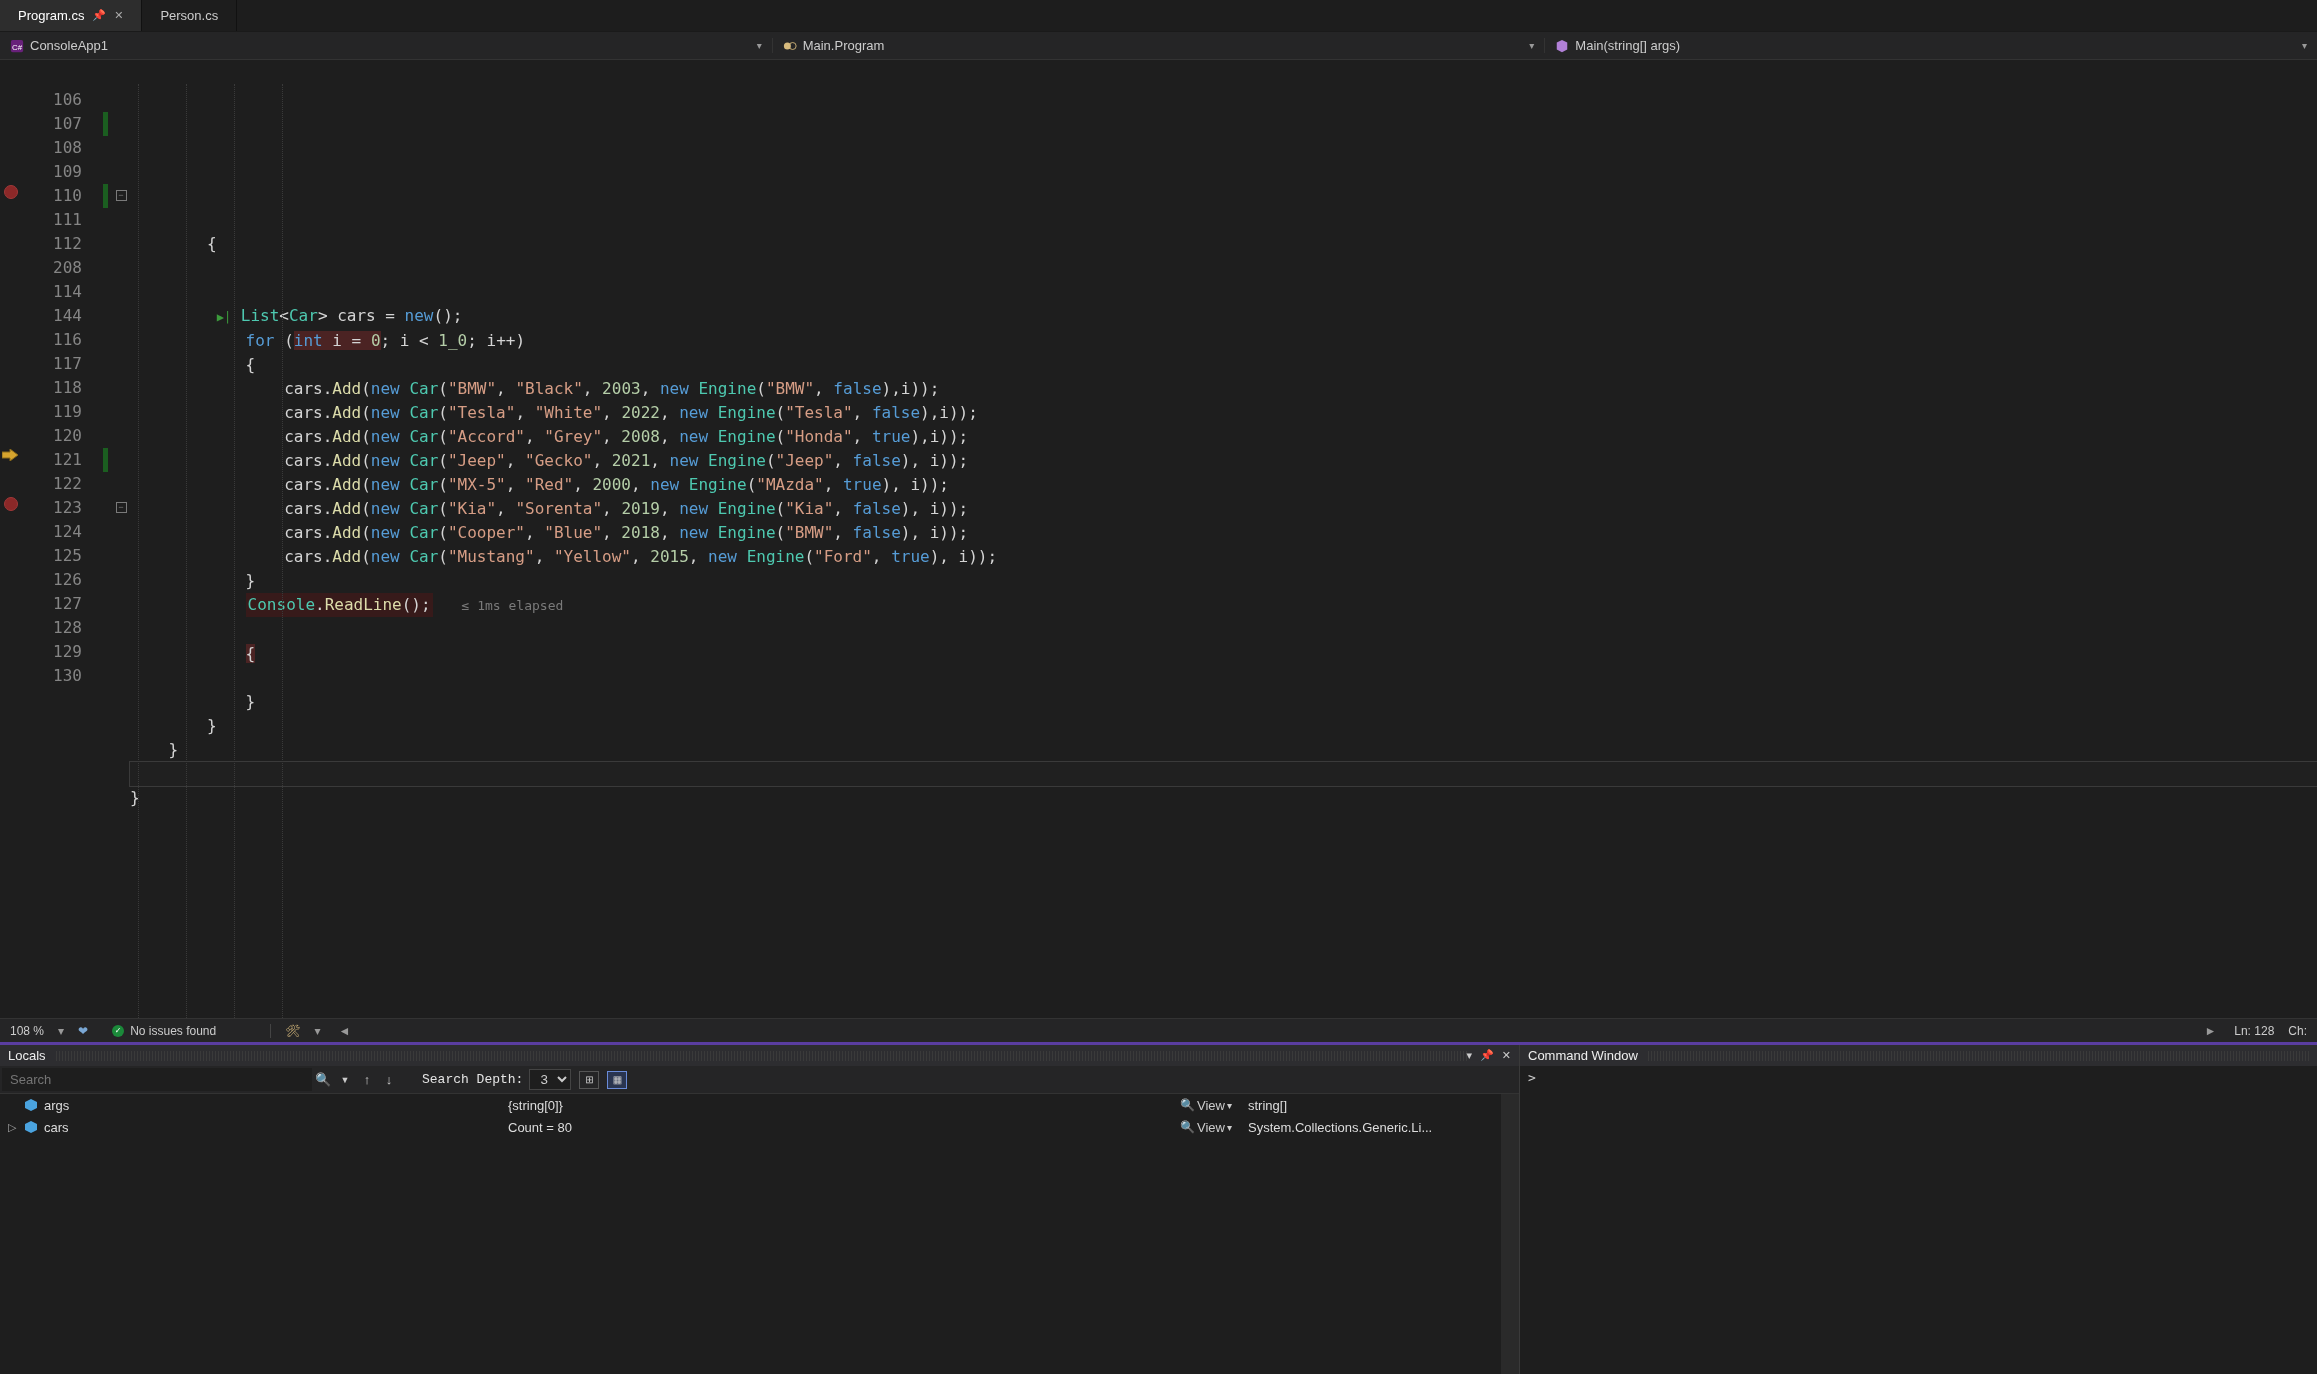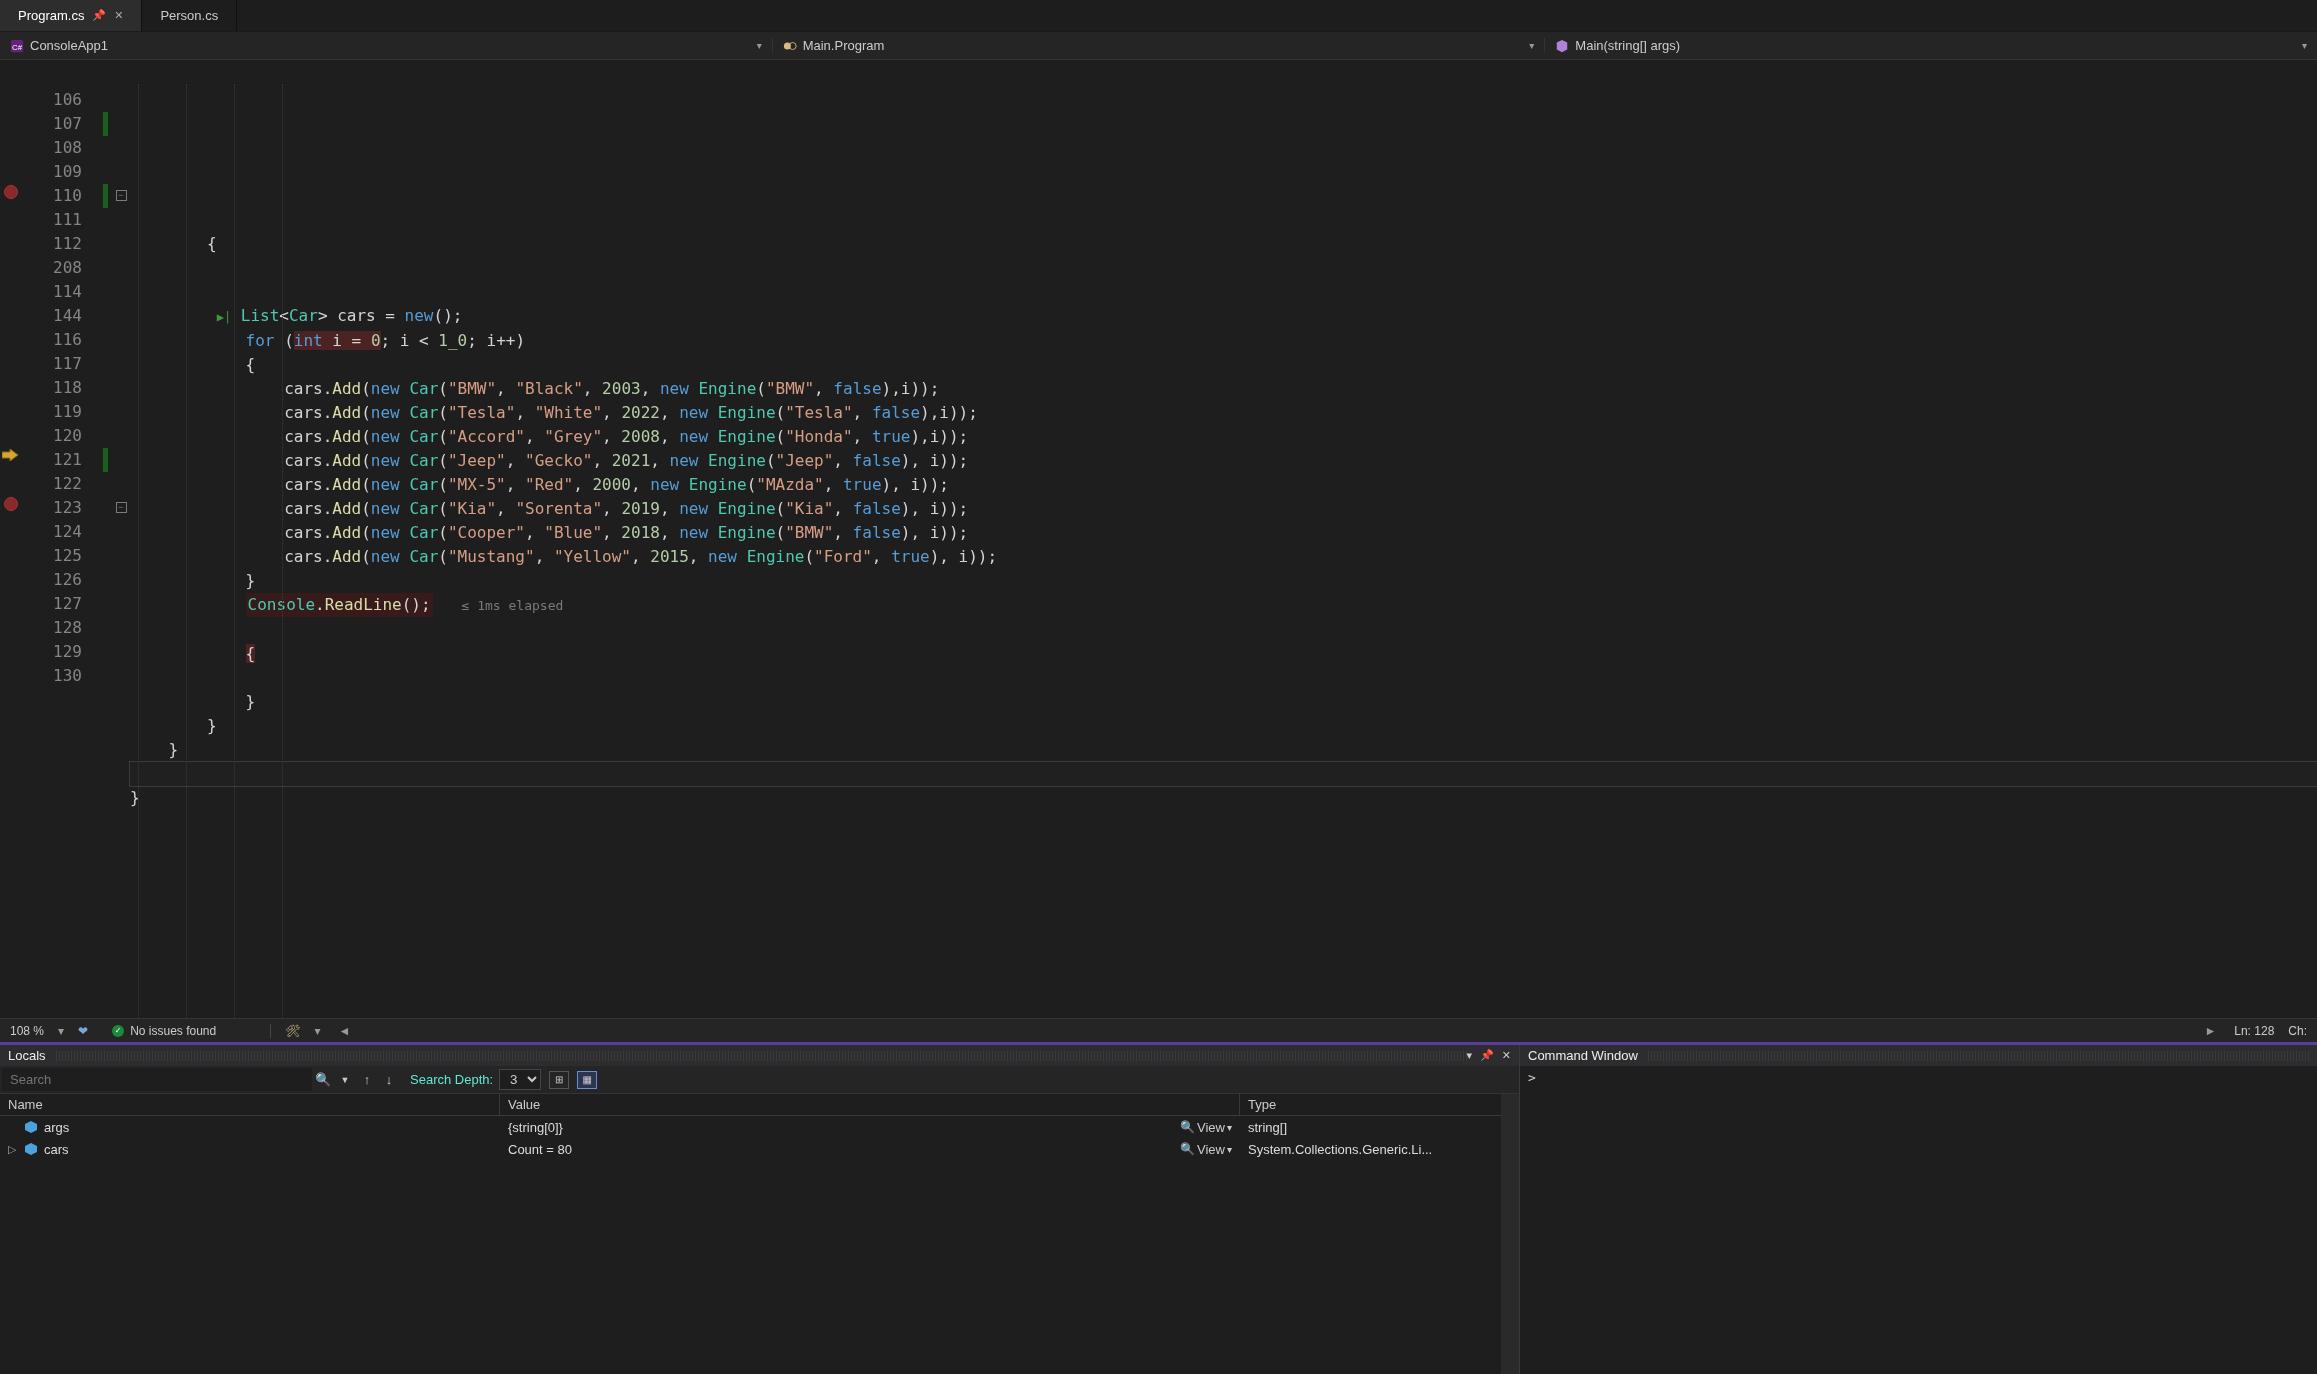--- a/index.html
+++ b/index.html
@@ -186,21 +186,21 @@
     display:flex; align-items:center; background:#252526; height:28px;
     border-bottom:1px solid #333;
   }
   .locals-search input {
     flex:1; max-width:310px; background:#1e1e1e; border:none; color:#ccc;
     padding:4px 8px; margin-left:2px; font-size:13px;
   }
   .locals-search .icon-btn {
     width:22px; text-align:center; color:#ccc; cursor:pointer; font-size:13px;
   }
-  .locals-search .label { color:#5eead4; margin-left:10px; }
+  .locals-search .label { color:#e5e5e5; margin-left:22px;font-family:Liberation Mono, monospace; }
   .locals-search select {
     background:#1e1e1e; color:#ccc; border:1px solid #444; padding:1px 6px; margin-left:6px;
   }
   .locals-search .box-icon {
     width:20px; height:18px; border:1px solid #555; margin-left:8px;
     display:flex;align-items:center;justify-content:center; font-size:10px; color:#ccc; cursor:pointer;
   }
   .locals-search .box-icon.active { border-color:#6a8bd8; background:#2a3550; }
 
   .locals-header {
@@ -418,25 +418,20 @@
       <span class="icon-btn">↓</span>
       <span class="label">Search Depth:</span>
       <select>
         <option>3</option>
       </select>
       <span class="box-icon">⊞</span>
       <span class="box-icon active">▦</span>
     </div>
     <div style="display:flex;flex:1">
       <div style="flex:1">
-        <div class="locals-header">
-          <div class="lh-name">Name</div>
-          <div class="lh-value">Value</div>
-          <div class="lh-type">Type</div>
-        </div>
         <div id="locals-rows">
             <div class="locals-row">
               <div class="rn">
                 <span class="expander"></span>
                 <svg class="var-icon" viewBox="0 0 14 14">
                   <path d="M7 1 L13 4 L13 10 L7 13 L1 10 L1 4 Z" fill="#4aa3df"></path>
                 </svg>
                 <span>args</span>
               </div>
               <div class="rv">

